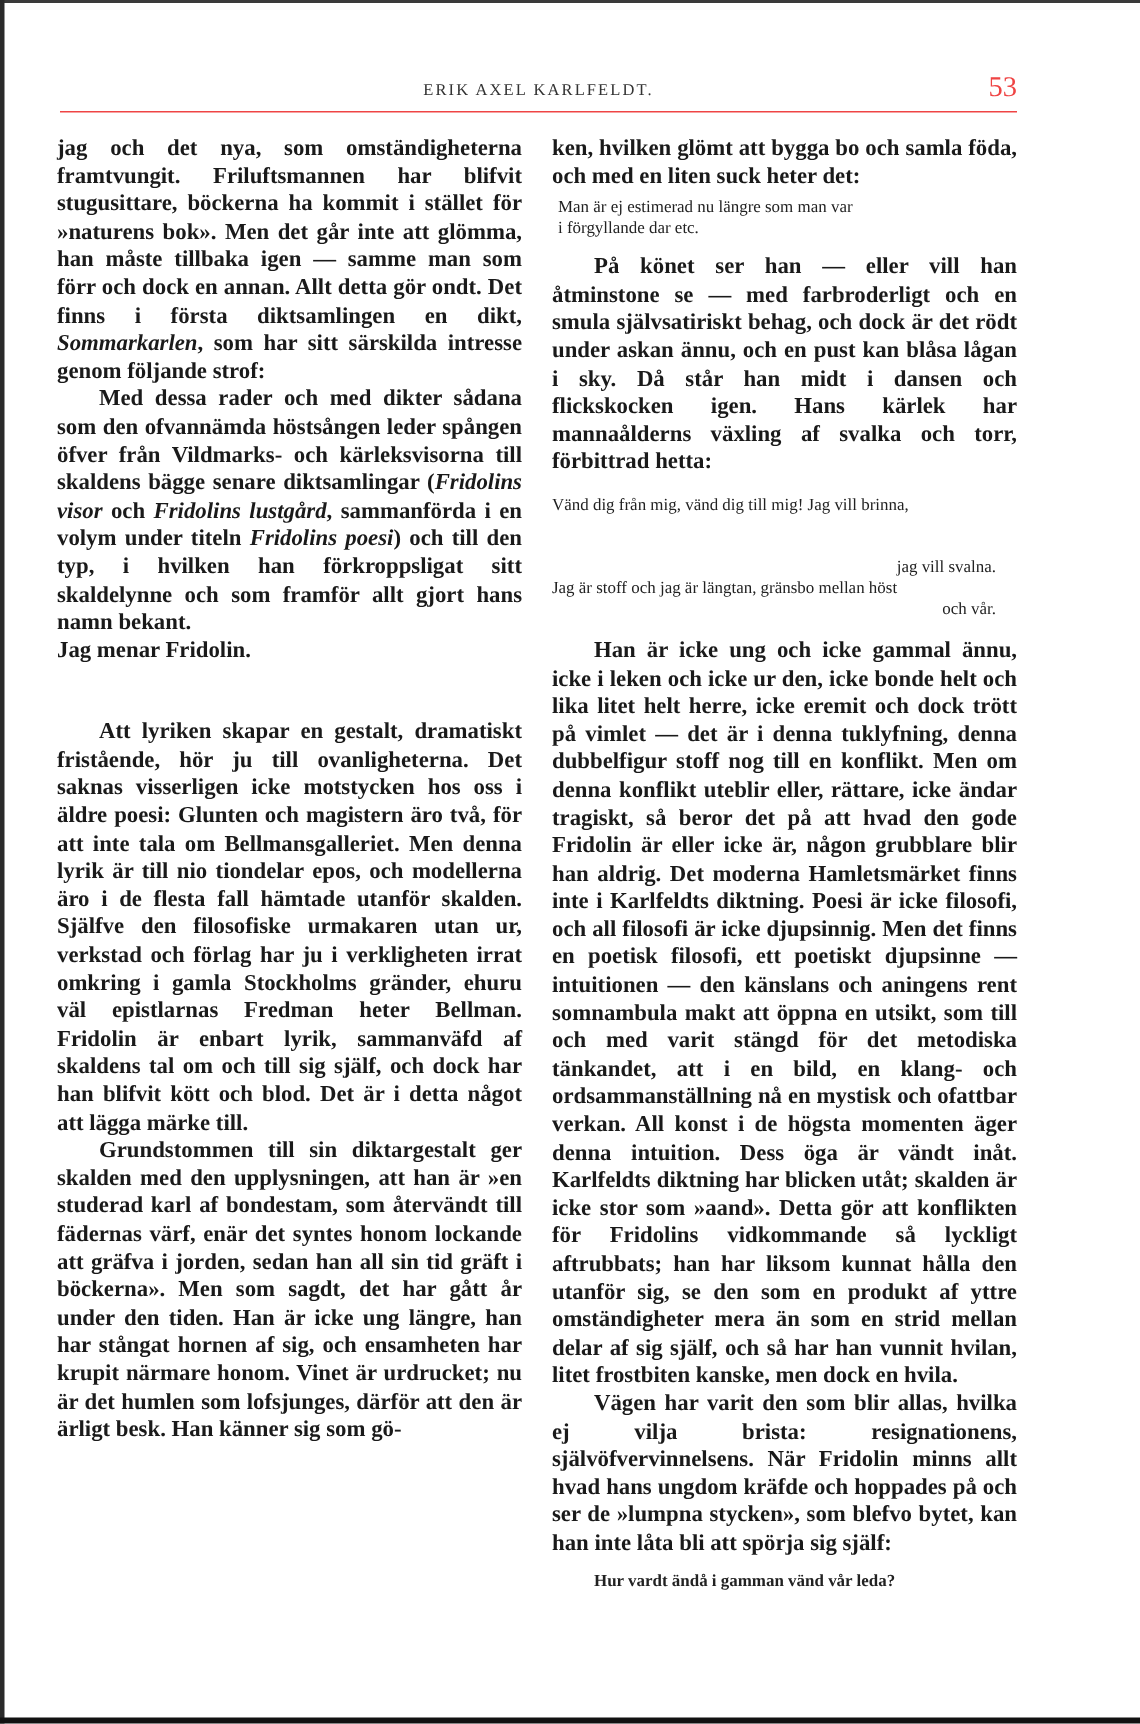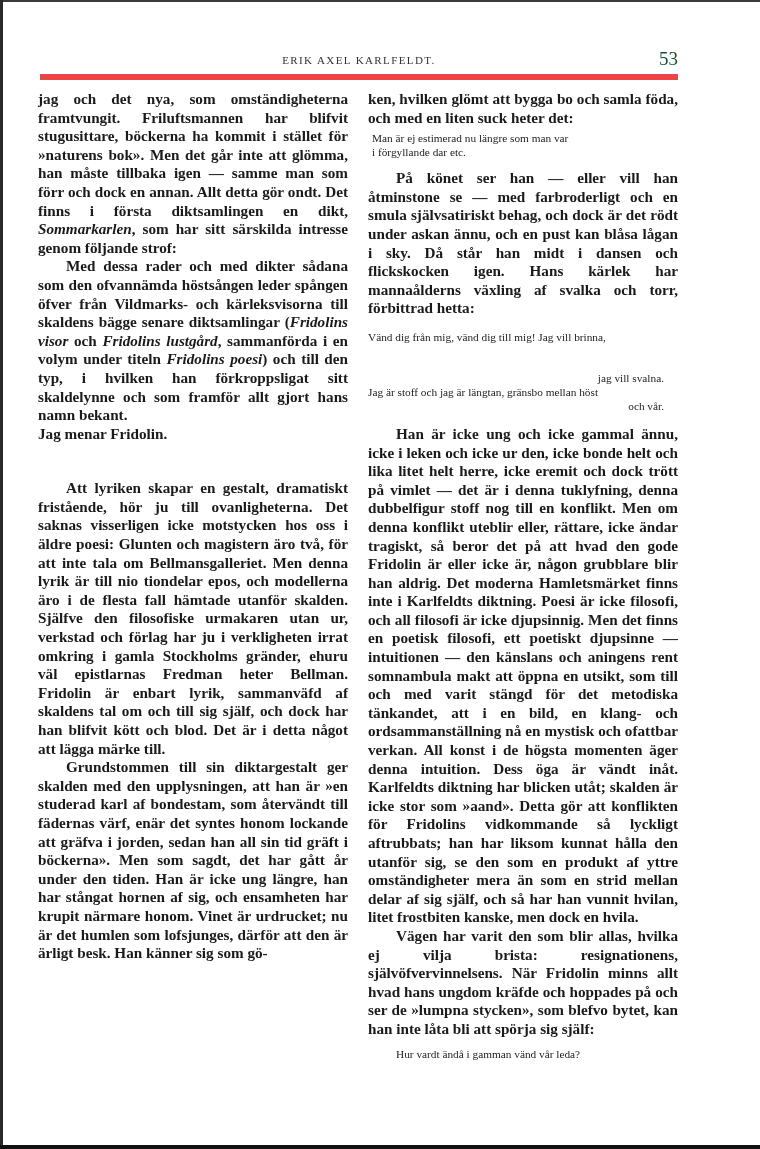--- a/index.html
+++ b/index.html
@@ -5,28 +5,28 @@
     html, body { margin: 0; padding: 0; }
     body {
       width: 760px; height: 1149px; background: #ffffff; position: relative; overflow: hidden;
       font-family: "Liberation Serif", "DejaVu Serif", serif; color: #1a1a1a;
     }
     .left-edge { position: absolute; left: 0; top: 0; width: 3px; height: 1149px; background: #2a2a2a; }
     .top-edge { position: absolute; left: 0; top: 0; width: 760px; height: 2px; background: #3a3a3a; }
     .bottom-edge { position: absolute; left: 0; bottom: 0; width: 760px; height: 4px; background: #111; }
     .running-head {
       position: absolute; left: 40px; top: 48px; width: 638px; height: 26px;
-      border-bottom: 6px solid #ef4444;
+      border-bottom: 1px solid #ef4444;
     }
     .running-head .title {
       position: absolute; left: 0; right: 0; top: 6px; text-align: center;
       font-size: 11px; letter-spacing: 1.4px; color: #333;
     }
     .running-head .page-num {
-      position: absolute; right: 0; top: 0; font-size: 19px; color: #14532d;
+      position: absolute; right: 0; top: 0; font-size: 19px; color: #ef4444;
     }
     .col {
       position: absolute; top: 90px; font-size: 15.2px; line-height: 18.6px;
     }
     .col.left { left: 38px; width: 310px; }
     .col.right { left: 368px; width: 310px; }
     .col p { margin: 0; text-align: justify; text-align-last: left; font-weight: bold; }
     .col p.indent { text-indent: 28px; }
     .verse { font-size: 11.3px; line-height: 14px; color: #222; }
     .verse .line { display: block; }
@@ -69,16 +69,16 @@
   <div class="verse" style="margin: 12px 0 12px 0;">
     <span class="line">Vänd dig från mig, vänd dig till mig! Jag vill brinna,</span>
     <span class="line cont" style="padding-right:14px;margin-top:27px;">jag vill svalna.</span>
     <span class="line">Jag är stoff och jag är längtan, gränsbo mellan höst</span>
     <span class="line cont" style="padding-right:14px;">och vår.</span>
   </div>
 
   <p class="indent">Han är icke ung och icke gammal ännu, icke i leken och icke ur den, icke bonde helt och lika litet helt herre, icke eremit och dock trött på vimlet — det är i denna tuklyfning, denna dubbelfigur stoff nog till en konflikt. Men om denna konflikt uteblir eller, rättare, icke ändar tragiskt, så beror det på att hvad den gode Fridolin är eller icke är, någon grubblare blir han aldrig. Det moderna Hamletsmärket finns inte i Karlfeldts diktning. Poesi är icke filosofi, och all filosofi är icke djupsinnig. Men det finns en poetisk filosofi, ett poetiskt djupsinne — intuitionen — den känslans och aningens rent somnambula makt att öppna en utsikt, som till och med varit stängd för det metodiska tänkandet, att i en bild, en klang- och ordsammanställning nå en mystisk och ofattbar verkan. All konst i de högsta momenten äger denna intuition. Dess öga är vändt inåt. Karlfeldts diktning har blicken utåt; skalden är icke stor som »aand». Detta gör att konflikten för Fridolins vidkommande så lyckligt aftrubbats; han har liksom kunnat hålla den utanför sig, se den som en produkt af yttre omständigheter mera än som en strid mellan delar af sig själf, och så har han vunnit hvilan, litet frostbiten kanske, men dock en hvila.</p>
   <p class="indent">Vägen har varit den som blir allas, hvilka ej vilja brista: resignationens, självöfvervinnelsens. När Fridolin minns allt hvad hans ungdom kräfde och hoppades på och ser de »lumpna stycken», som blefvo bytet, kan han inte låta bli att spörja sig själf:</p>
 
-  <div class="verse" style="margin: 8px 0 0 28px;">
+  <div class="verse" style="margin: 8px 0 0 28px; font-weight: bold;">
     <span class="line">Hur vardt ändå i gamman vänd vår leda?</span>
   </div>
 </div>
 
 </body></html>

